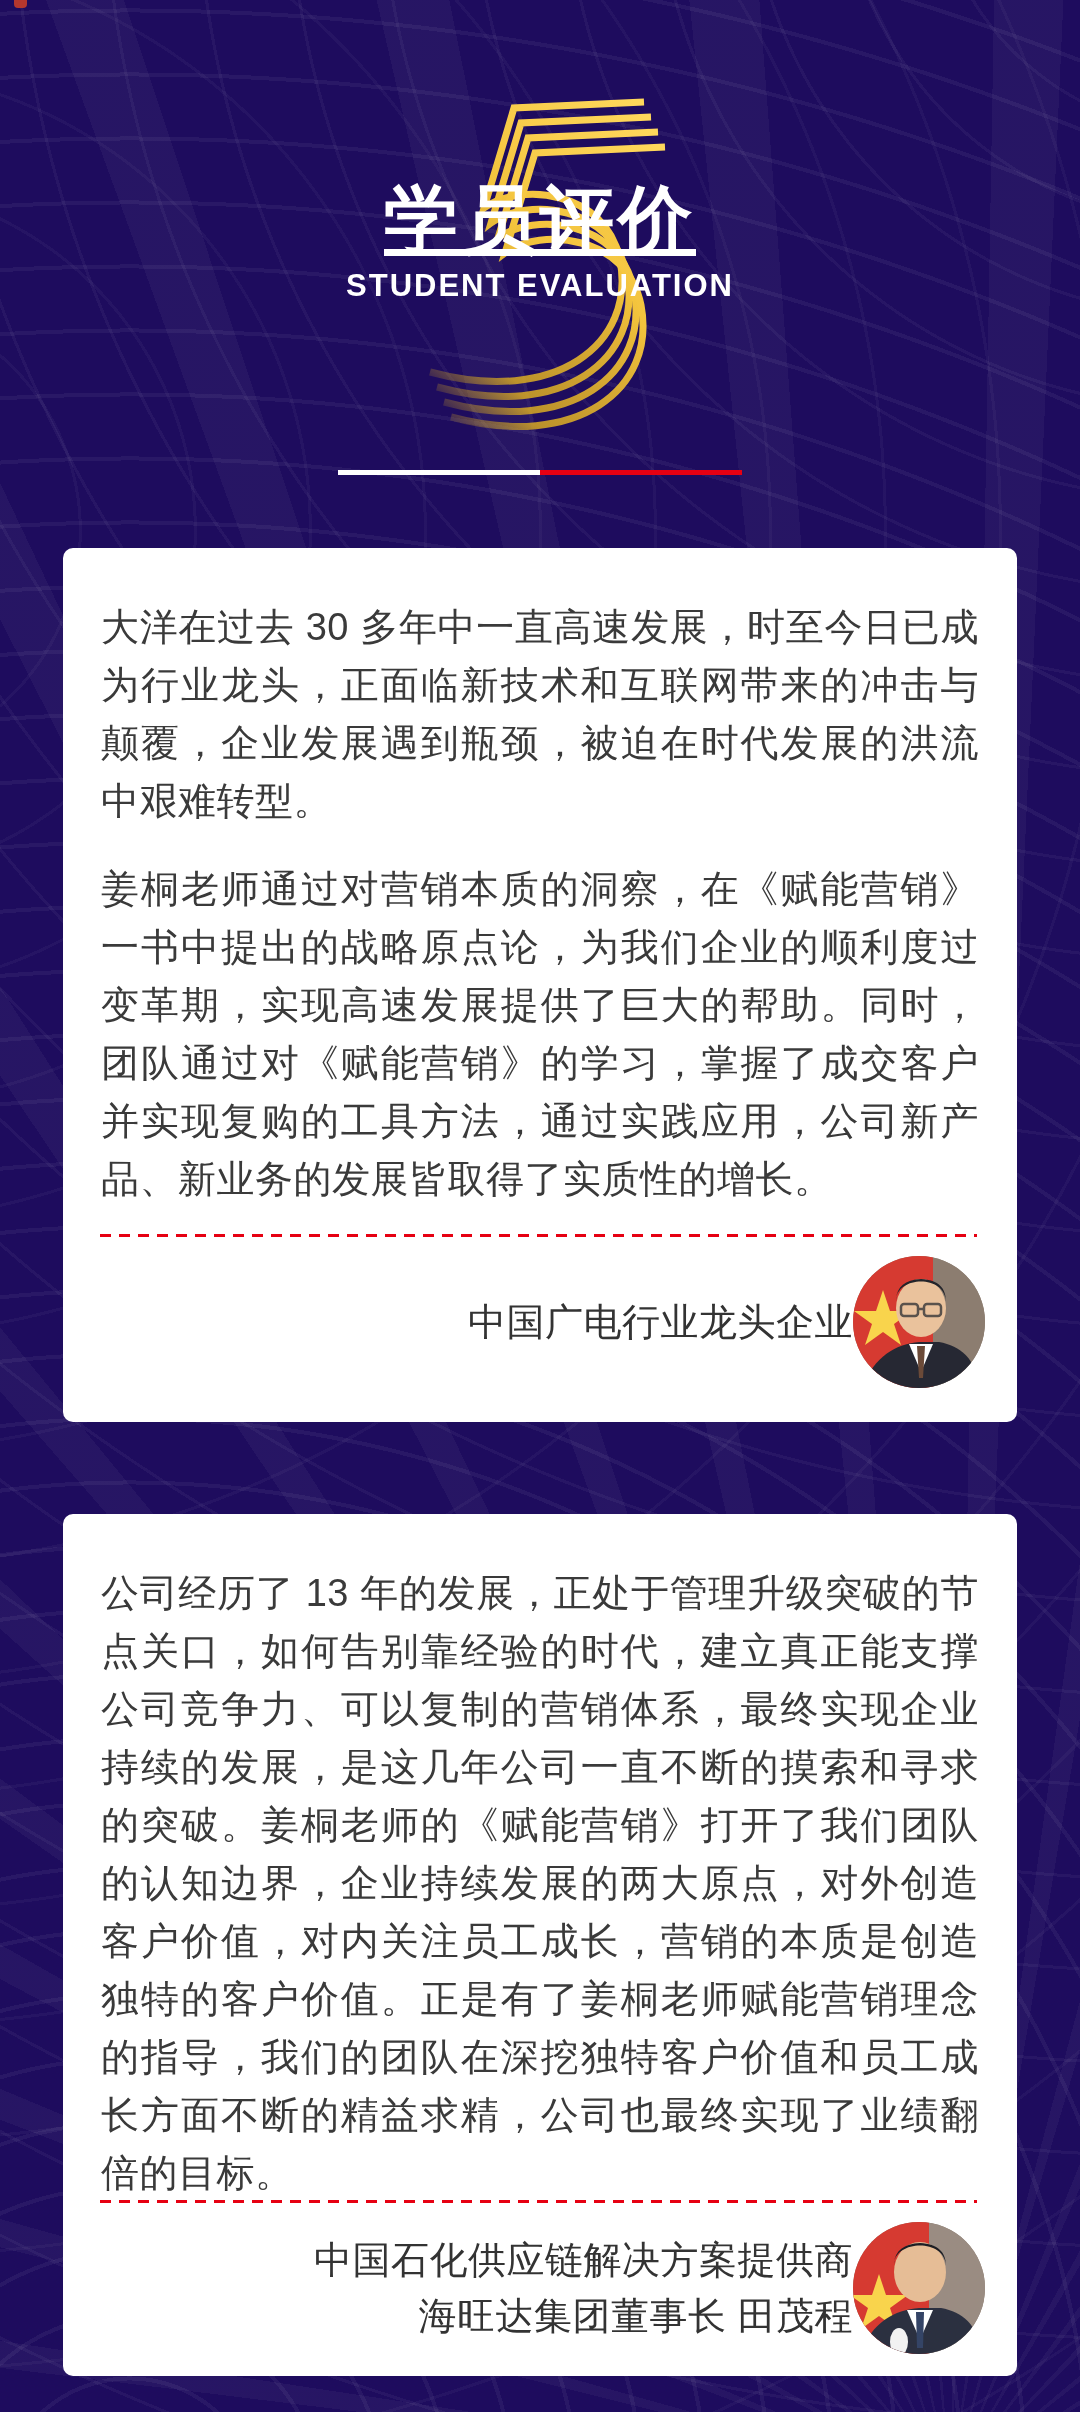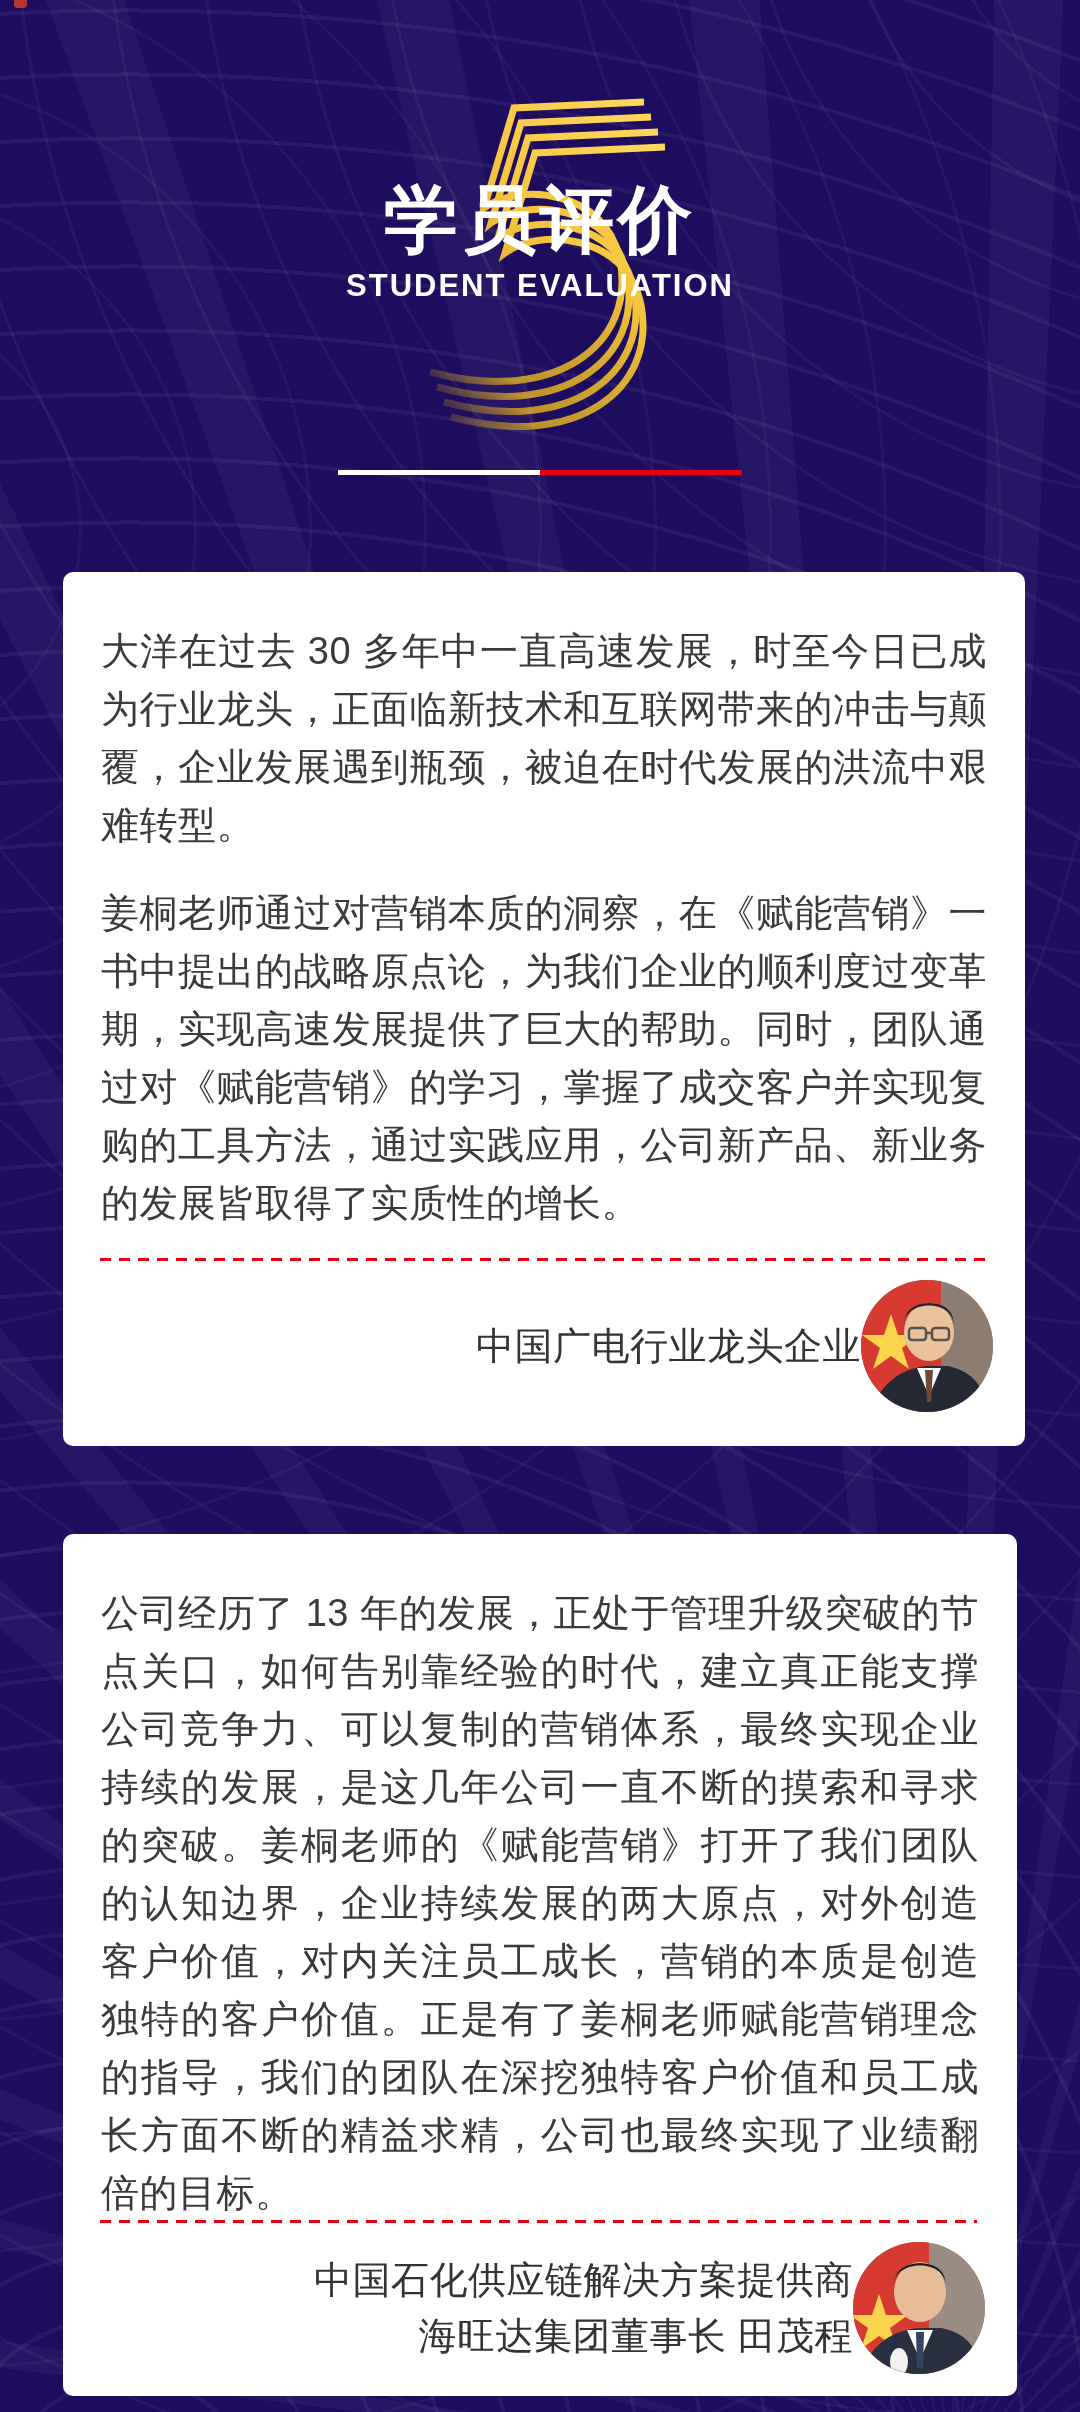--- a/index.html
+++ b/index.html
@@ -18,42 +18,43 @@
   }
   .speck{position:absolute;left:14px;top:0;width:13px;height:8px;border-radius:0 0 4px 4px;background:#b5372e;}
 
   
   .five-svg{position:absolute;left:408px;top:88px;width:340px;height:360px;}
   .page-title{
     position:absolute;left:0;right:0;top:178px;margin:0;
     text-align:center;color:#ffffff;
     font-size:74px;line-height:84px;font-weight:800;letter-spacing:4px;
     z-index:2;
+    text-decoration:underline;
   }
   .page-subtitle{
     position:absolute;left:0;right:0;top:268px;
     text-align:center;color:#ffffff;
     font-size:31px;line-height:36px;font-weight:700;letter-spacing:2px;
     z-index:2;
   }
   .header-divider{
     position:absolute;top:470px;left:50%;width:404px;height:5px;margin-left:-202px;
     display:flex;z-index:2;
   }
   .divider-white{flex:1;background:#ffffff;}
   .divider-red{flex:1;background:#e60012;}
 
   
   .card{
     position:absolute;left:63px;width:954px;
     background:#ffffff;border-radius:10px;
     overflow:hidden;
   }
-  .card1{top:572px;height:874px;padding-left:8px;}
-  .card2{top:1514px;height:862px;margin-top:20px;}
+  .card1{top:548px;height:874px;}
+  .card2{top:1514px;height:862px;}
   .card-text{
     position:absolute;top:50px;left:38px;right:38px;
     color:#3a3a3a;font-size:38px;line-height:58px;
     text-align:justify;letter-spacing:0.5px;
   }
   .card-text p{margin:0 0 30px 0;}
   .card-text p:last-child{margin-bottom:0;}
   .dashes{
     position:absolute;left:37px;right:40px;top:686px;height:3px;
     background:repeating-linear-gradient(90deg,#e60012 0 11px,rgba(0,0,0,0) 11px 19px);

